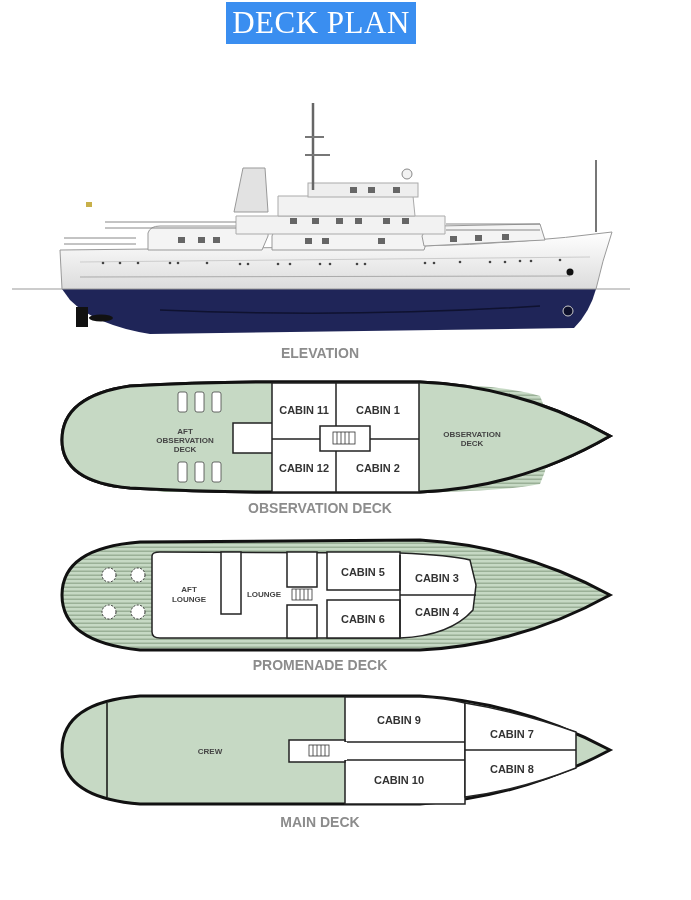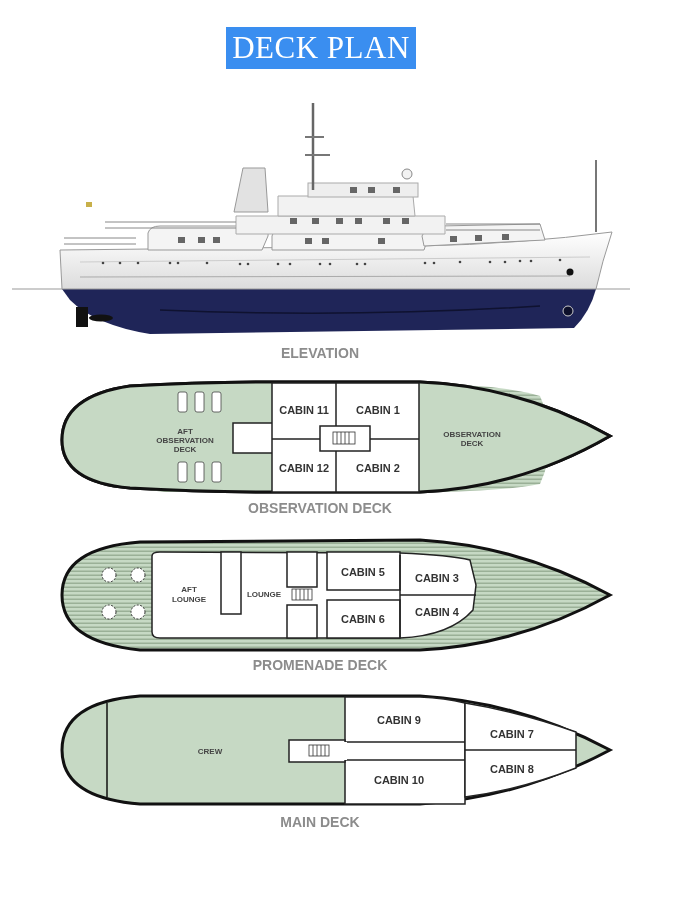--- a/index.html
+++ b/index.html
@@ -1,17 +1,17 @@
 <!DOCTYPE html>
 <html><head>
 <meta charset="utf-8">
 <style>
   html,body{margin:0;padding:0;background:#fff;}
   body{width:691px;height:900px;position:relative;overflow:hidden;font-family:"Liberation Sans",sans-serif;}
-  .title{position:absolute;left:226px;top:27px;width:190px;height:42px;background:#3a8ef0;color:#fff;
+  .title{position:absolute;left:226px;top:2px;width:190px;height:42px;background:#3a8ef0;color:#fff;
     font-family:"Liberation Serif",serif;font-size:31px;line-height:42px;text-align:center;letter-spacing:0.5px;}
   svg{position:absolute;left:0;top:0;}
   .cap{font-family:"Liberation Sans",sans-serif;font-weight:bold;fill:#8c8c8c;font-size:14px;text-anchor:middle;}
   .lbl{font-family:"Liberation Sans",sans-serif;font-weight:bold;fill:#333;font-size:11px;text-anchor:middle;}
   .slbl{font-family:"Liberation Sans",sans-serif;font-weight:bold;fill:#444;font-size:8px;text-anchor:middle;}
   .hull{fill:#c6d9c4;stroke:#111;stroke-width:3;}
   .room{fill:#fff;stroke:#222;stroke-width:1.5;}
 </style>
 </head>
 <body>

